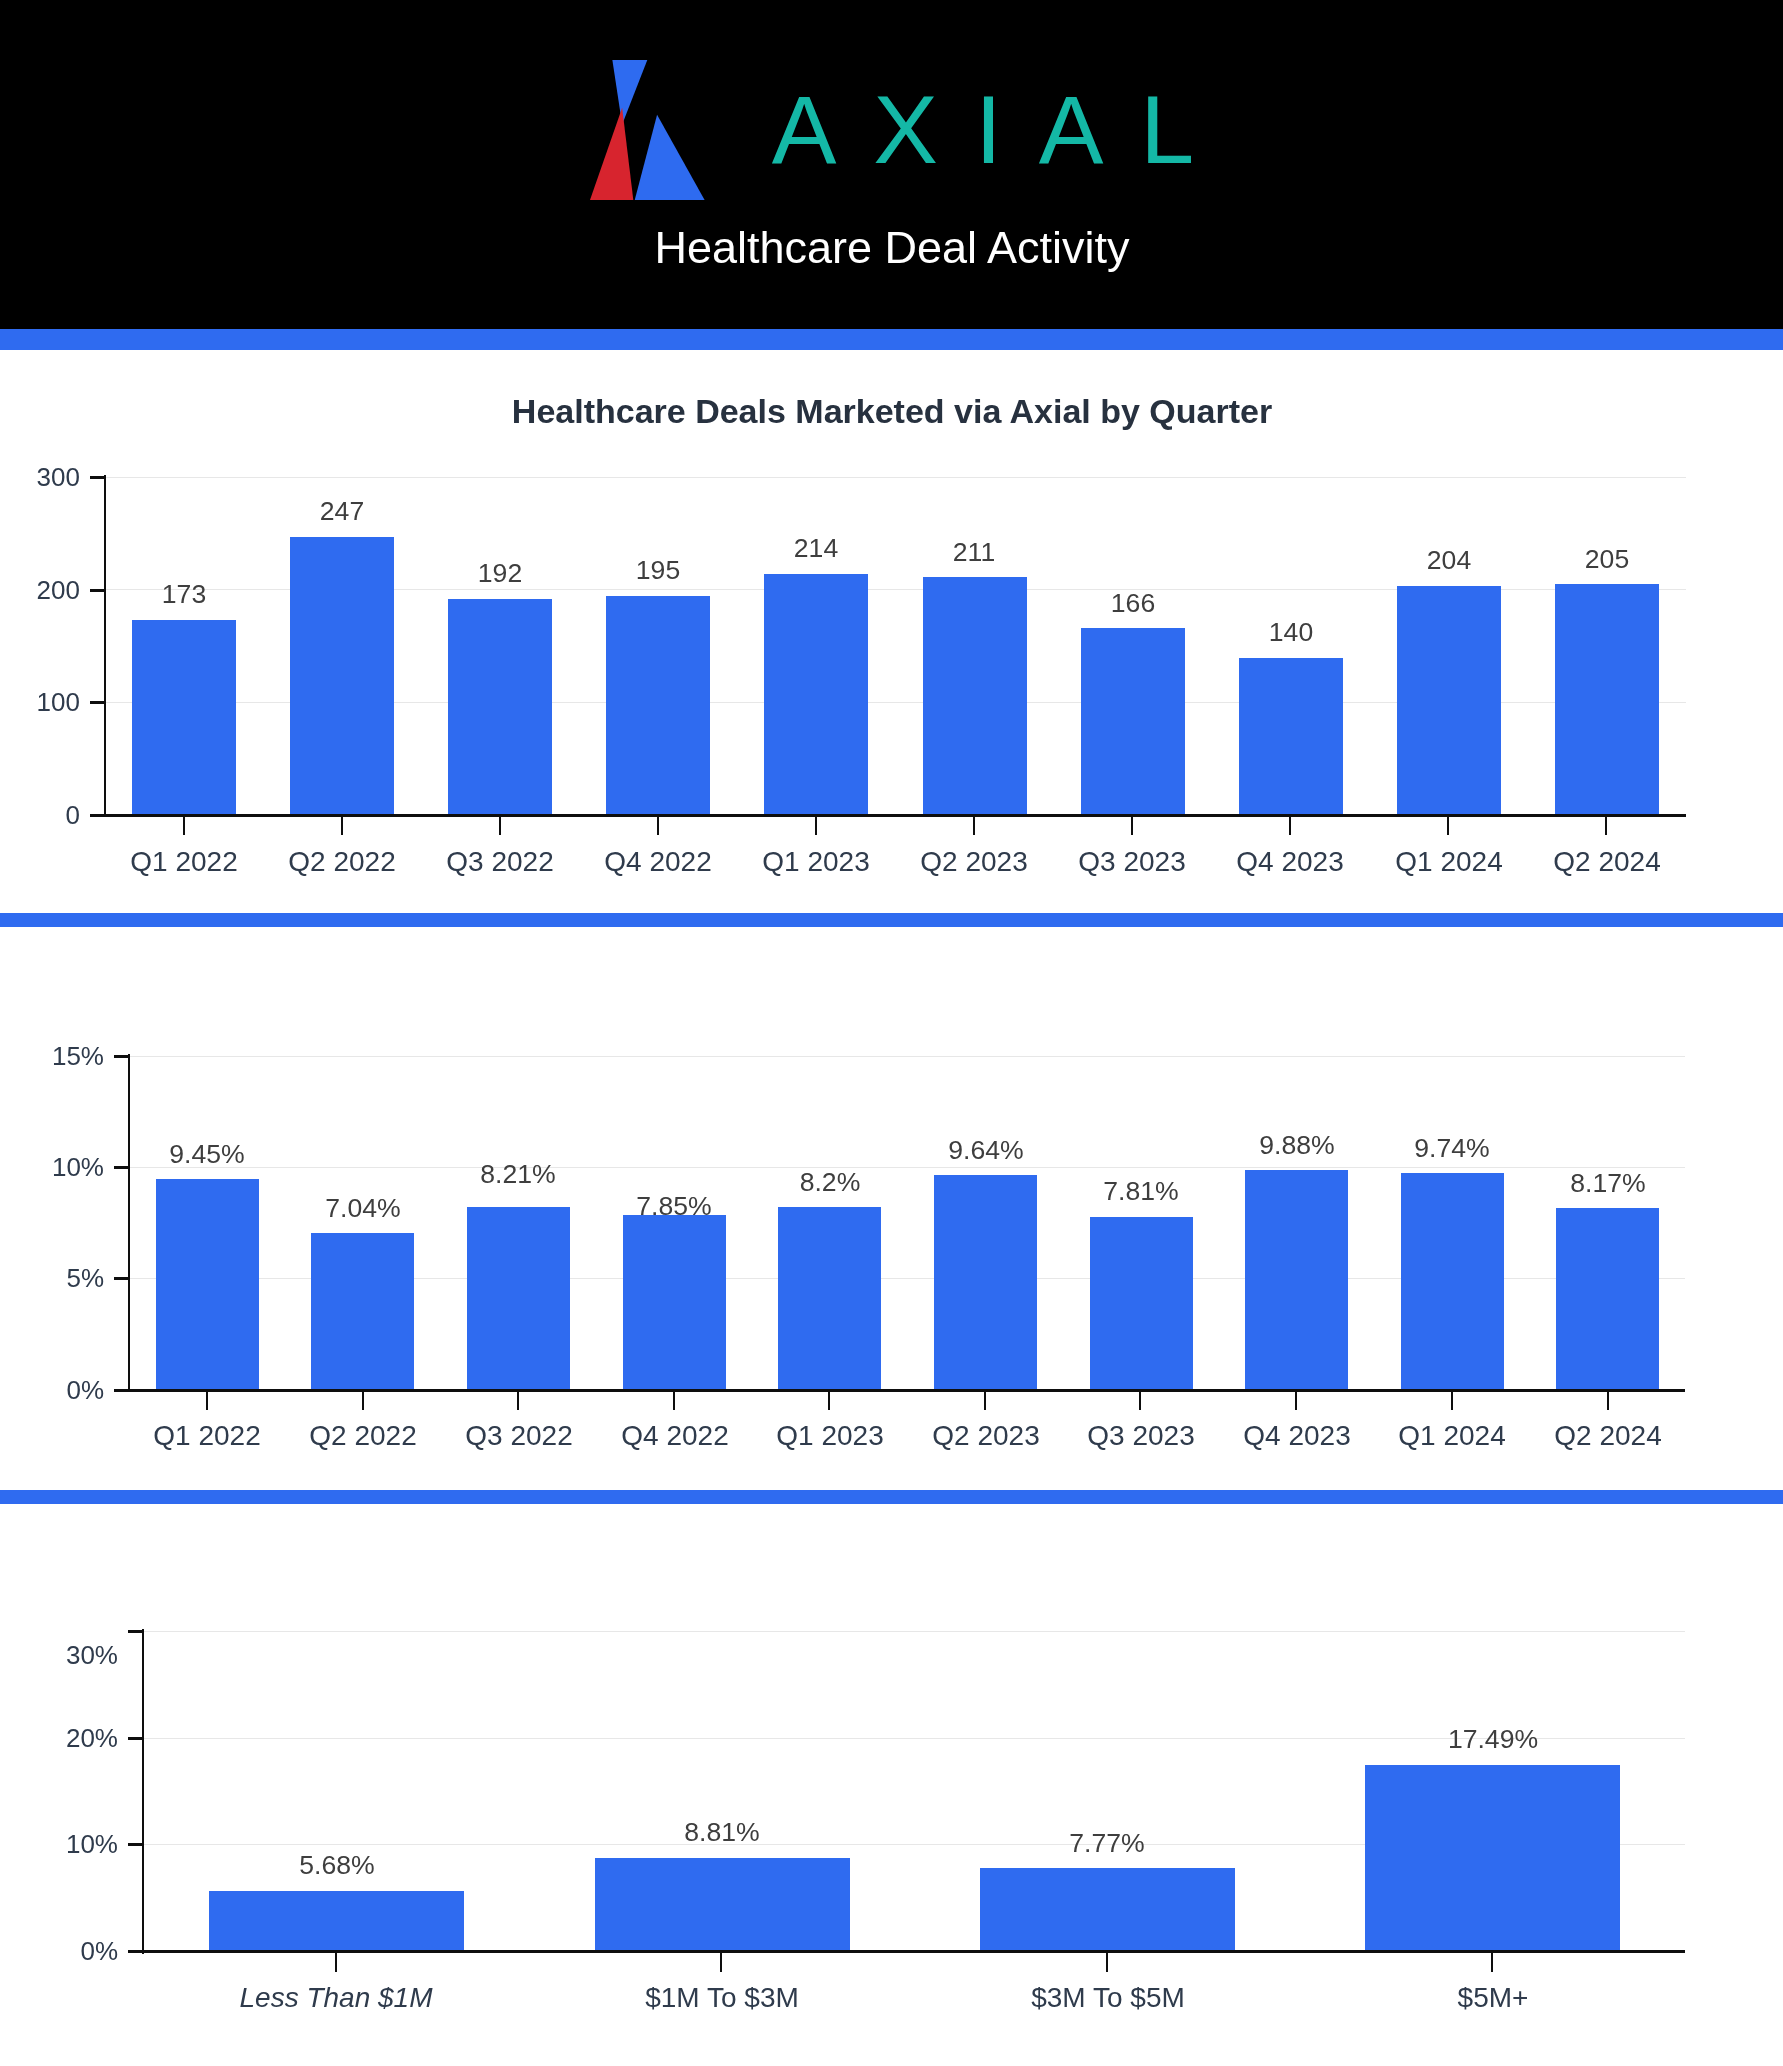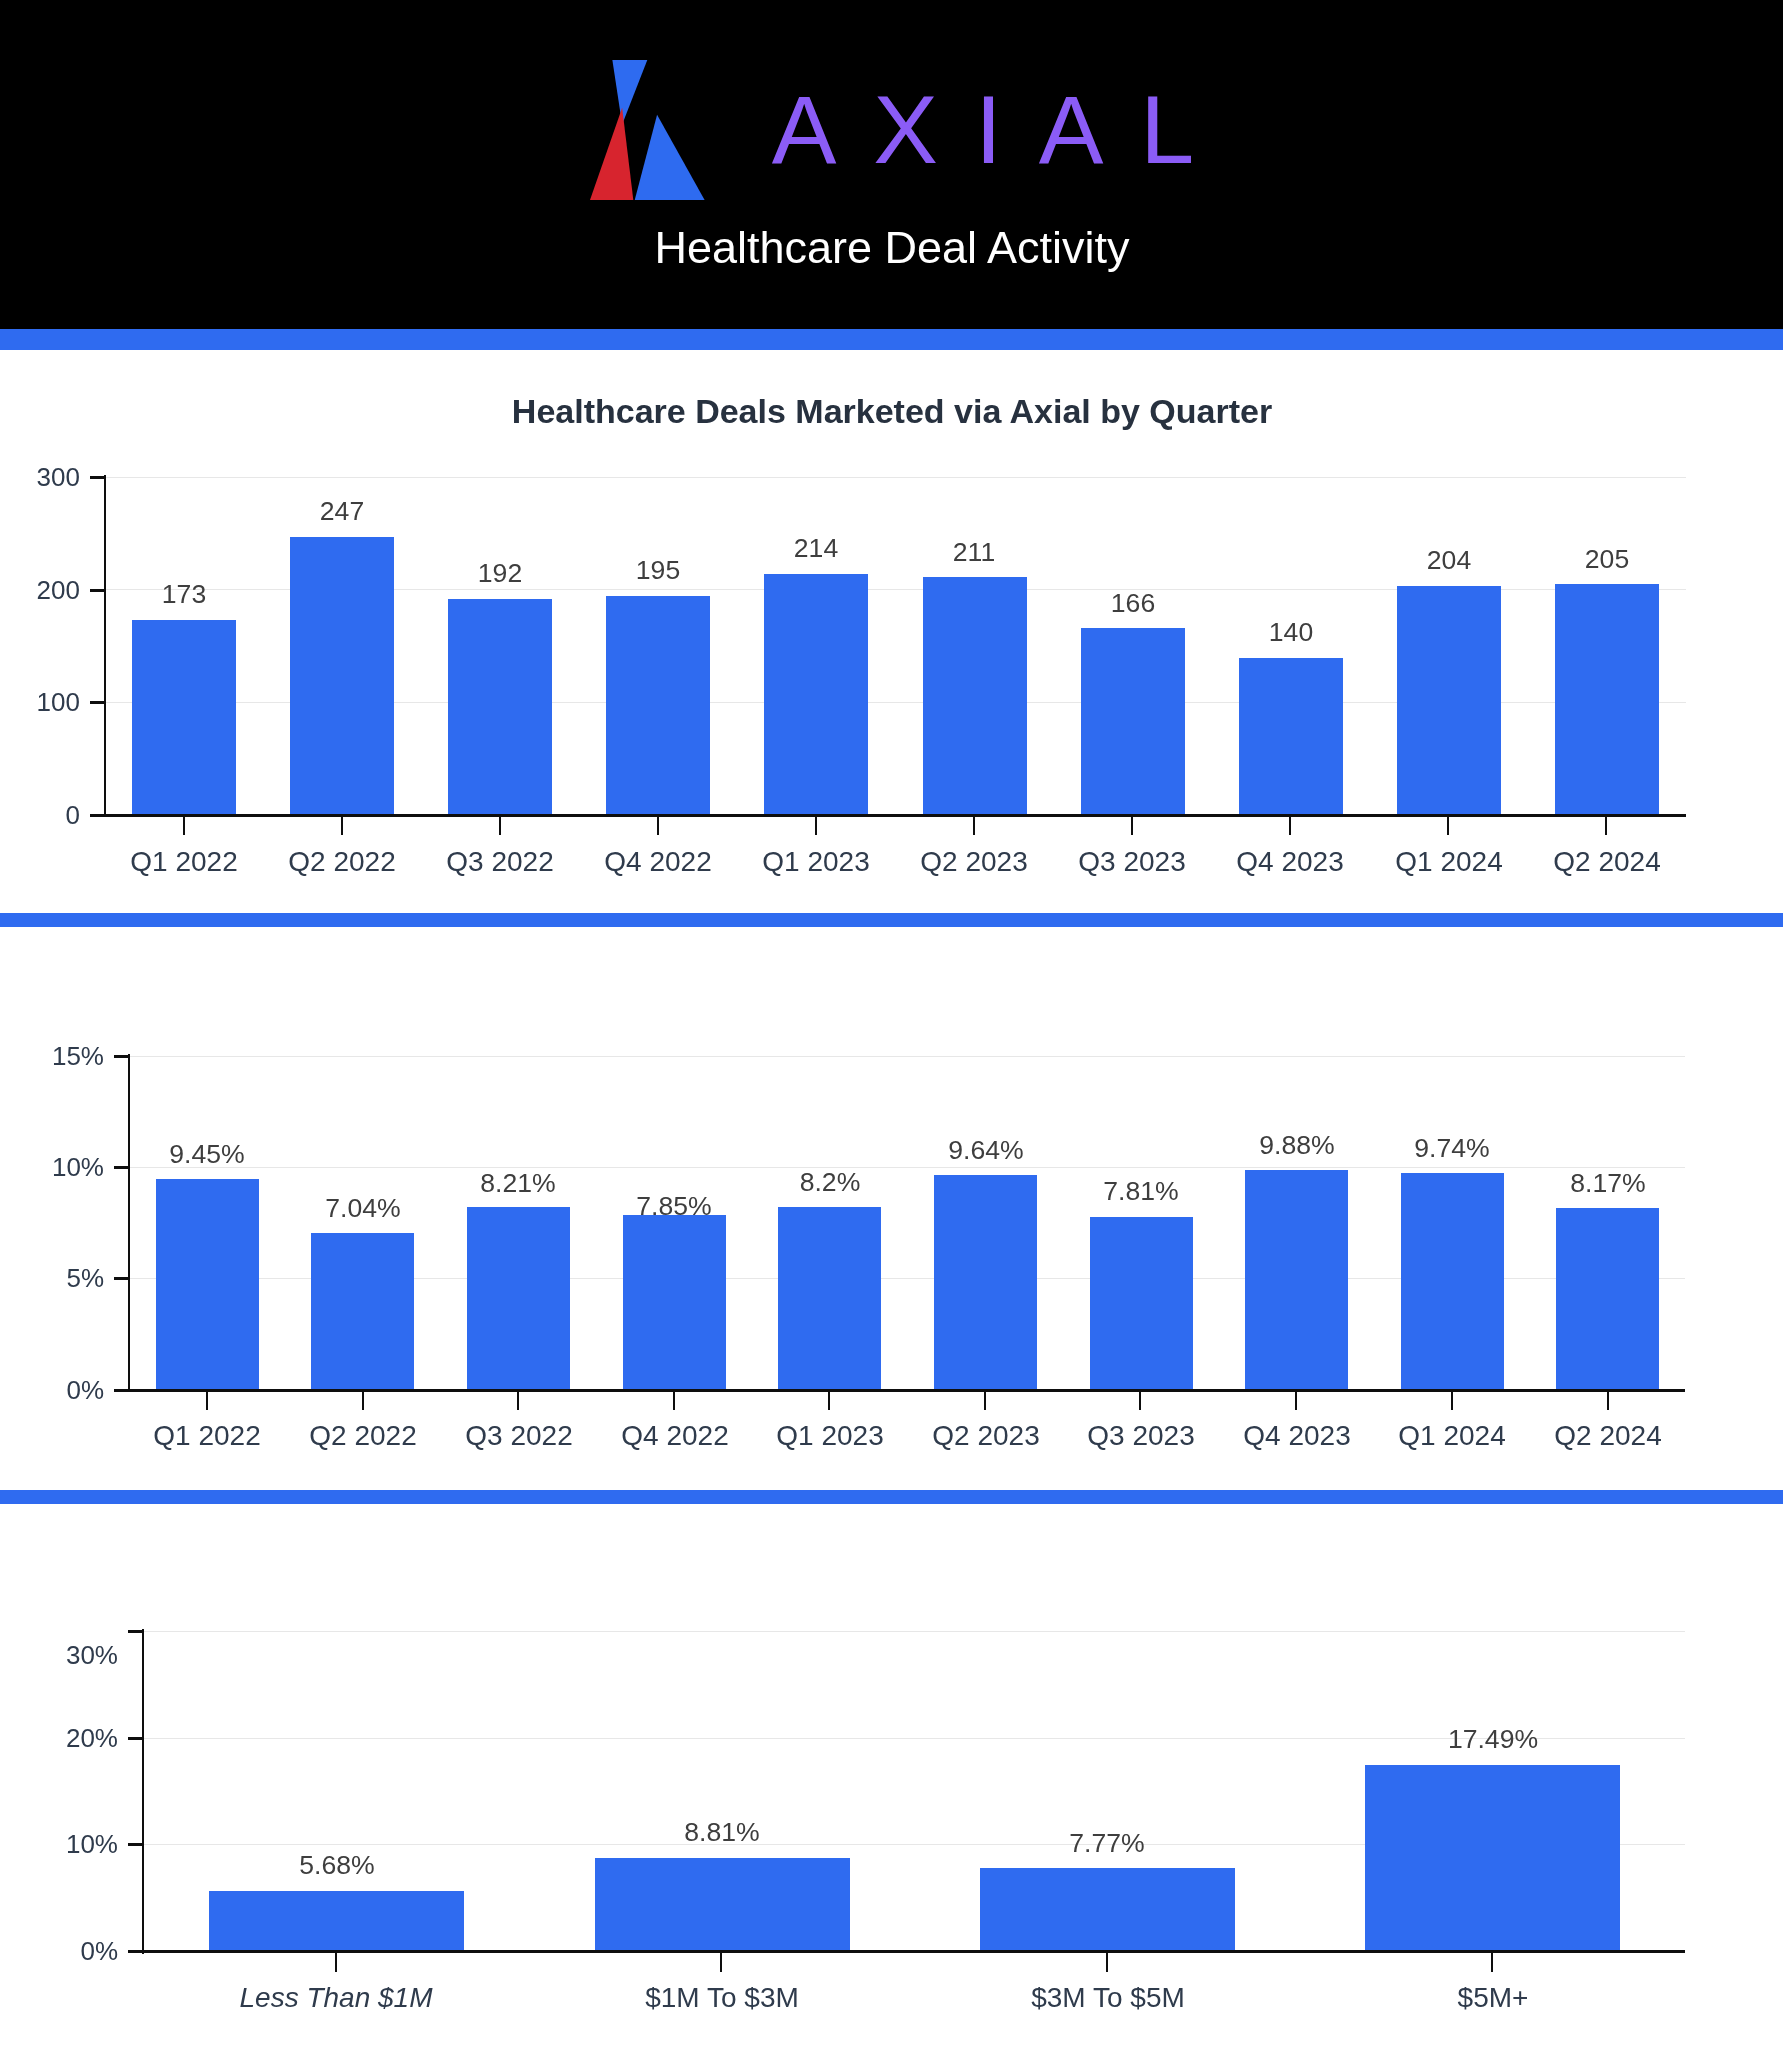--- a/index.html
+++ b/index.html
@@ -23,21 +23,21 @@
     justify-content:center;
     gap:25px;
   }
   .logo-row{
     display:flex;
     align-items:center;
     gap:66px;
   }
   .logo-mark{ width:116px; height:140px; display:block; }
   .brand{
-    color:#8b5cf6;
+    color:#14b8a6;
     font-size:97px;
     font-weight:400;
     letter-spacing:0.38em;
     line-height:1;
     margin-right:-0.38em; 
     white-space:nowrap;
   }
   .subtitle{
     color:#ffffff;
     font-size:45px;
@@ -193,21 +193,21 @@
       <div class="y-axis-line" style="left: 128px; top: 127px; height: 338px;"></div>
       <div class="bar" style="left: 156px; top: 252px; width: 103px; height: 211px; background: rgb(47, 107, 240);"></div>
       <div class="value-label" style="left: 67px; width: 280px; top: 212px;">9.45%</div>
       <div class="x-tick" style="left: 206px; top: 463px;"></div>
       <div class="x-axis-label" style="left: 108px; width: 198px; top: 492px;">Q1 2022</div>
       <div class="bar" style="left: 311px; top: 306px; width: 103px; height: 157px; background: rgb(47, 107, 240);"></div>
       <div class="value-label" style="left: 223px; width: 280px; top: 266px;">7.04%</div>
       <div class="x-tick" style="left: 362px; top: 463px;"></div>
       <div class="x-axis-label" style="left: 264px; width: 198px; top: 492px;">Q2 2022</div>
       <div class="bar" style="left: 467px; top: 280px; width: 103px; height: 183px; background: rgb(47, 107, 240);"></div>
-      <div class="value-label" style="left: 378px; width: 280px; top: 241px;">8.21%</div>
+      <div class="value-label" style="left: 378px; width: 280px; top: 232px;">8.21%</div>
       <div class="x-tick" style="left: 517px; top: 463px;"></div>
       <div class="x-axis-label" style="left: 420px; width: 198px; top: 492px;">Q3 2022</div>
       <div class="bar" style="left: 623px; top: 288px; width: 103px; height: 175px; background: rgb(47, 107, 240);"></div>
       <div class="value-label" style="left: 534px; width: 280px; top: 264px;">7.85%</div>
       <div class="x-tick" style="left: 673px; top: 463px;"></div>
       <div class="x-axis-label" style="left: 576px; width: 198px; top: 492px;">Q4 2022</div>
       <div class="bar" style="left: 778px; top: 280px; width: 103px; height: 183px; background: rgb(47, 107, 240);"></div>
       <div class="value-label" style="left: 690px; width: 280px; top: 240px;">8.2%</div>
       <div class="x-tick" style="left: 828px; top: 463px;"></div>
       <div class="x-axis-label" style="left: 731px; width: 198px; top: 492px;">Q1 2023</div>

